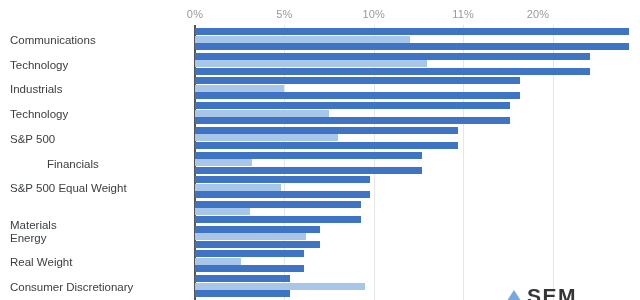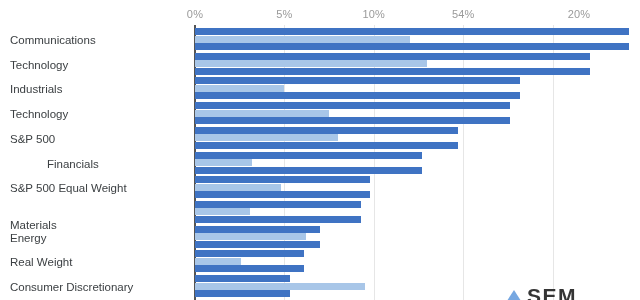--- a/index.html
+++ b/index.html
@@ -68,22 +68,22 @@
       <div class="gridline" style="left: 284.4px;"></div>
       <div class="gridline" style="left: 373.8px;"></div>
       <div class="gridline" style="left: 463.2px;"></div>
       <div class="gridline" style="left: 552.6px;"></div>
     </div>
 
   <div id="ticks">
       <div class="tick-label" style="left: 195px;">0%</div>
       <div class="tick-label" style="left: 284.4px;">5%</div>
       <div class="tick-label" style="left: 373.8px; text-align: center;">10%</div>
-      <div class="tick-label" style="left: 463.2px;">54%</div>
-      <div class="tick-label" style="left: 579px; text-align: center;">20%</div>
+      <div class="tick-label" style="left: 463.2px;">11%</div>
+      <div class="tick-label" style="left: 538px; text-align: center;">20%</div>
     </div>
 
   <div class="axis-line"></div>
 
   <div id="cats">
       <div class="cat-label" style="top: 35px;">Communications</div>
       <div class="cat-label" style="top: 59.7px;">Technology</div>
       <div class="cat-label" style="top: 84.4px;">Industrials</div>
       <div class="cat-label" style="top: 109.1px;">Technology</div>
       <div class="cat-label" style="top: 133.8px;">S&amp;P 500</div>

